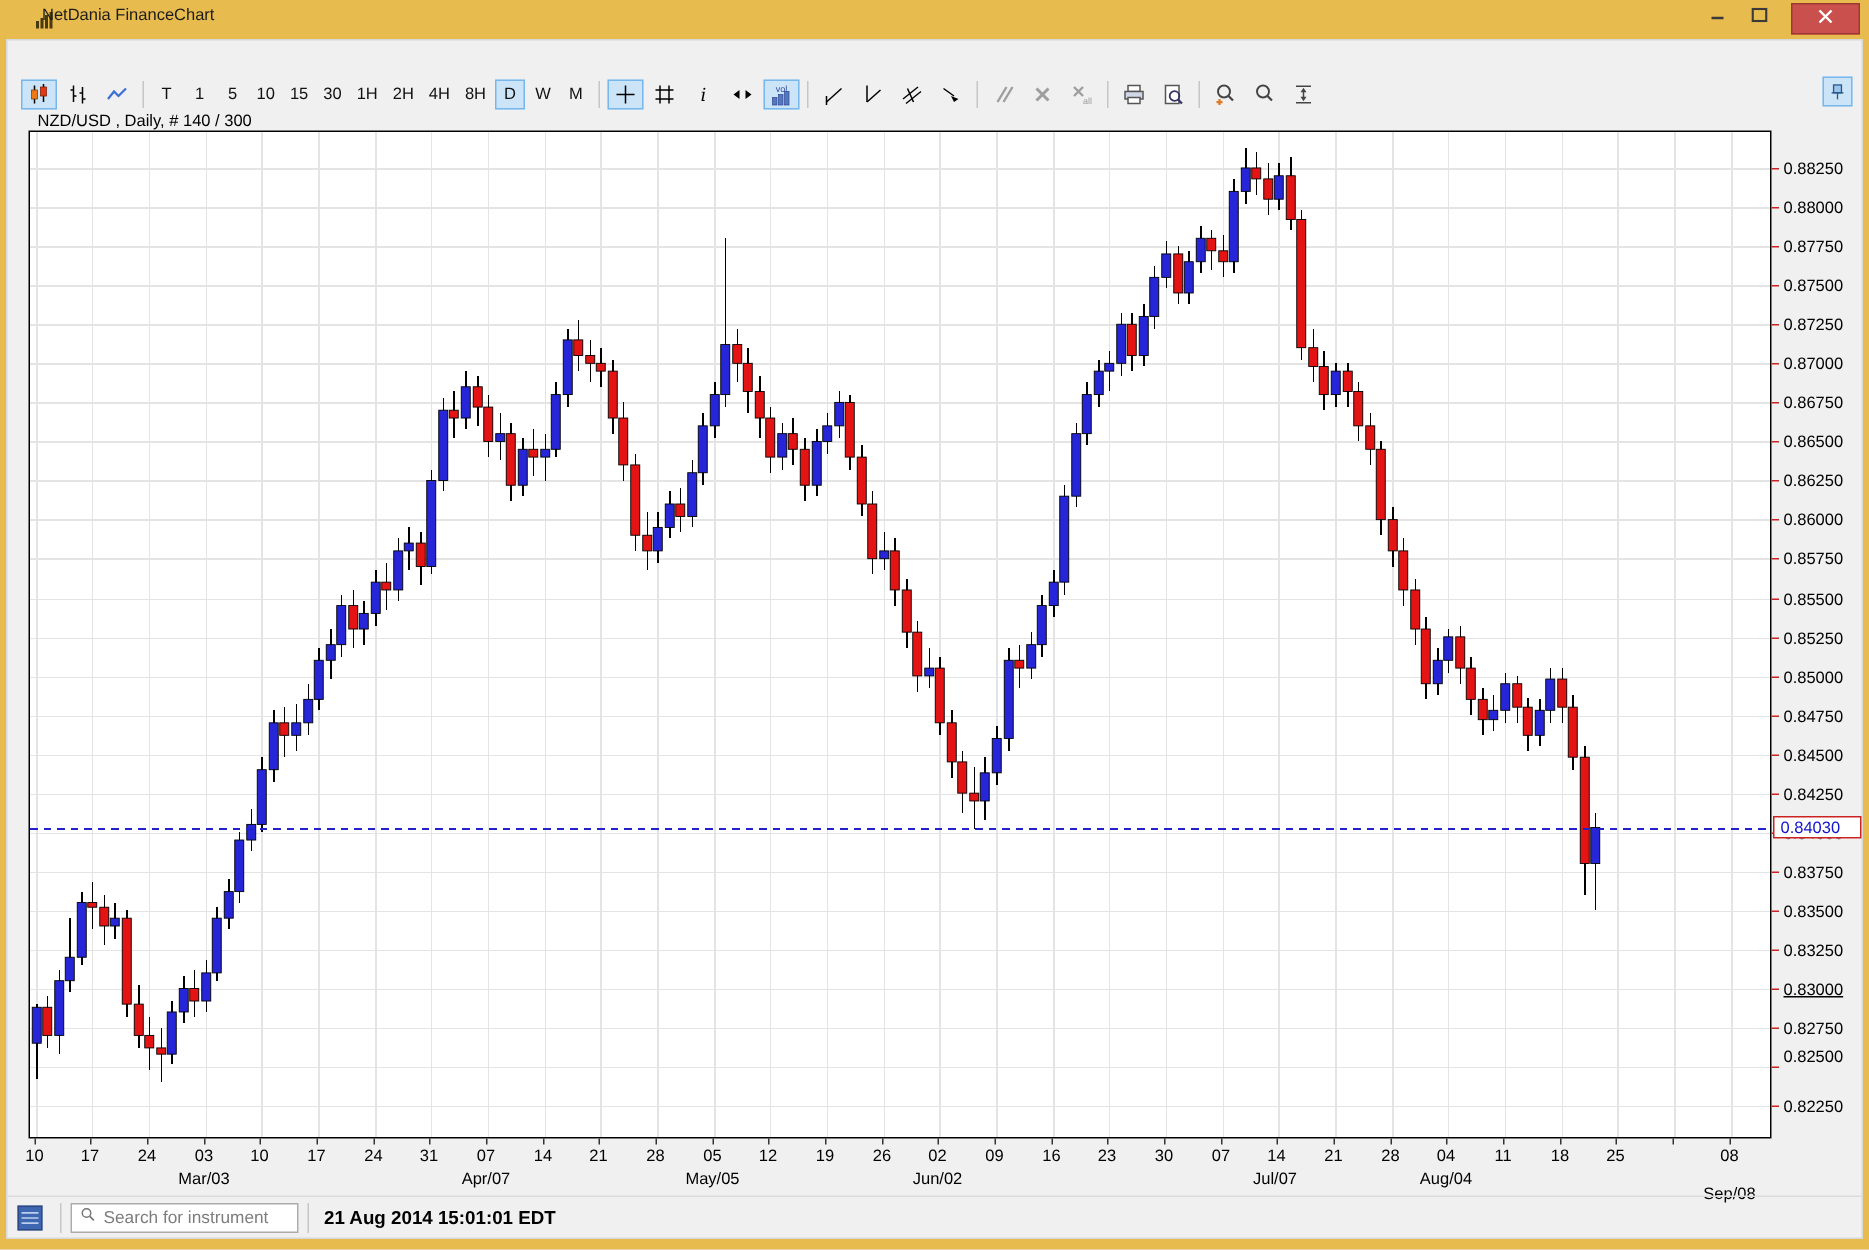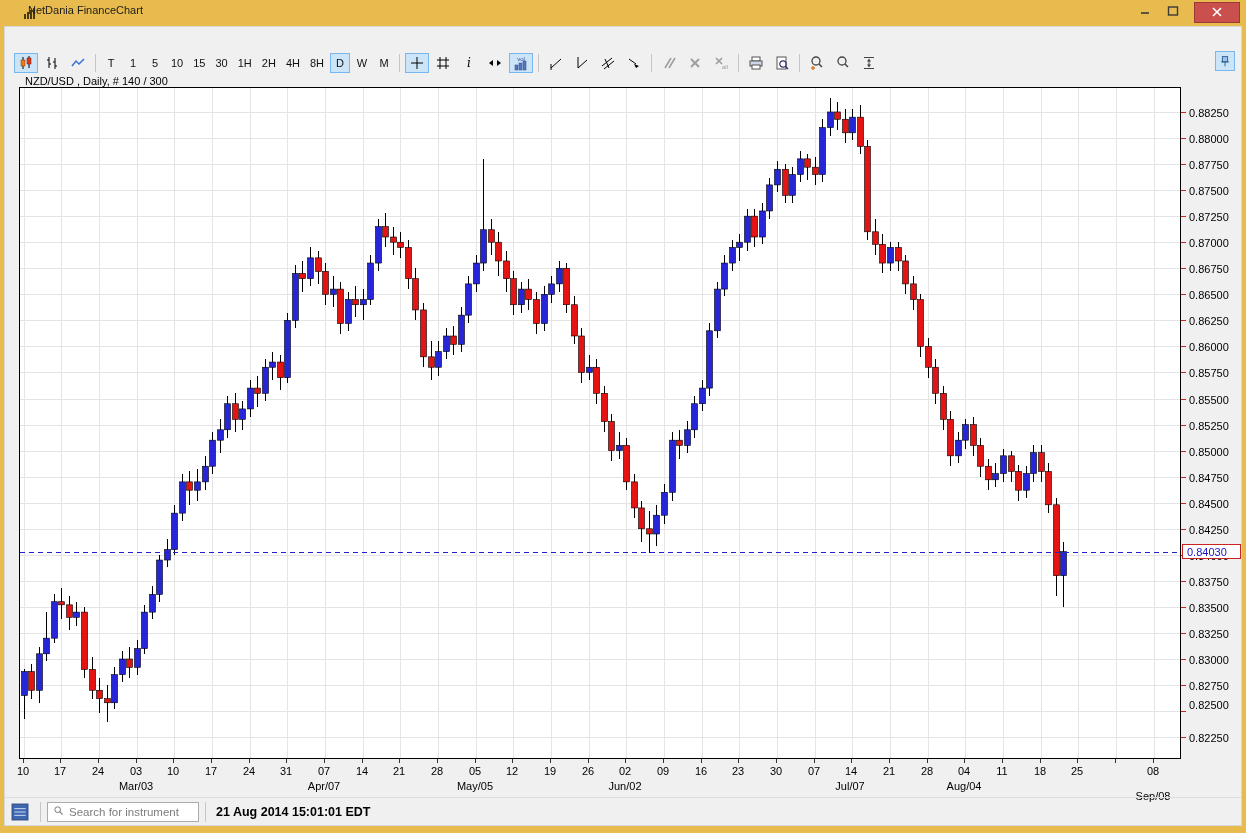--- a/index.html
+++ b/index.html
@@ -676,21 +676,21 @@
         <div class="p-label" style="top: 443px;">0.84250</div>
         <div class="p-tick" style="top: 468px; left: 0px; background: rgb(204, 34, 34);"></div>
         <div class="p-label" style="top: 469px;">0.84000</div>
         <div class="p-tick" style="top: 494px; left: 0px; background: rgb(204, 34, 34);"></div>
         <div class="p-label" style="top: 495px;">0.83750</div>
         <div class="p-tick" style="top: 520px; left: 0px; background: rgb(204, 34, 34);"></div>
         <div class="p-label" style="top: 521px;">0.83500</div>
         <div class="p-tick" style="top: 546px; left: 0px; background: rgb(204, 34, 34);"></div>
         <div class="p-label" style="top: 547px;">0.83250</div>
         <div class="p-tick" style="top: 572px; left: 0px; background: rgb(204, 34, 34);"></div>
-        <div class="p-label" style="top: 573px;">0.83000</div>
+        <div class="p-label" style="top: 573px; text-decoration: underline;">0.83000</div>
         <div class="p-tick" style="top: 598px; left: 0px; background: rgb(204, 34, 34);"></div>
         <div class="p-label" style="top: 599px;">0.82750</div>
         <div class="p-tick" style="top: 624px; left: 0px; background: rgb(204, 34, 34);"></div>
         <div class="p-label" style="top: 618px;">0.82500</div>
         <div class="p-tick" style="top: 650px; left: 0px; background: rgb(204, 34, 34);"></div>
         <div class="p-label" style="top: 651px;">0.82250</div>
       </div>
     <div id="current-price-box" style="top: 517px;">0.84030</div>
     <div id="date-axis">
         <div class="d-tick" style="left: 4px;"></div>

